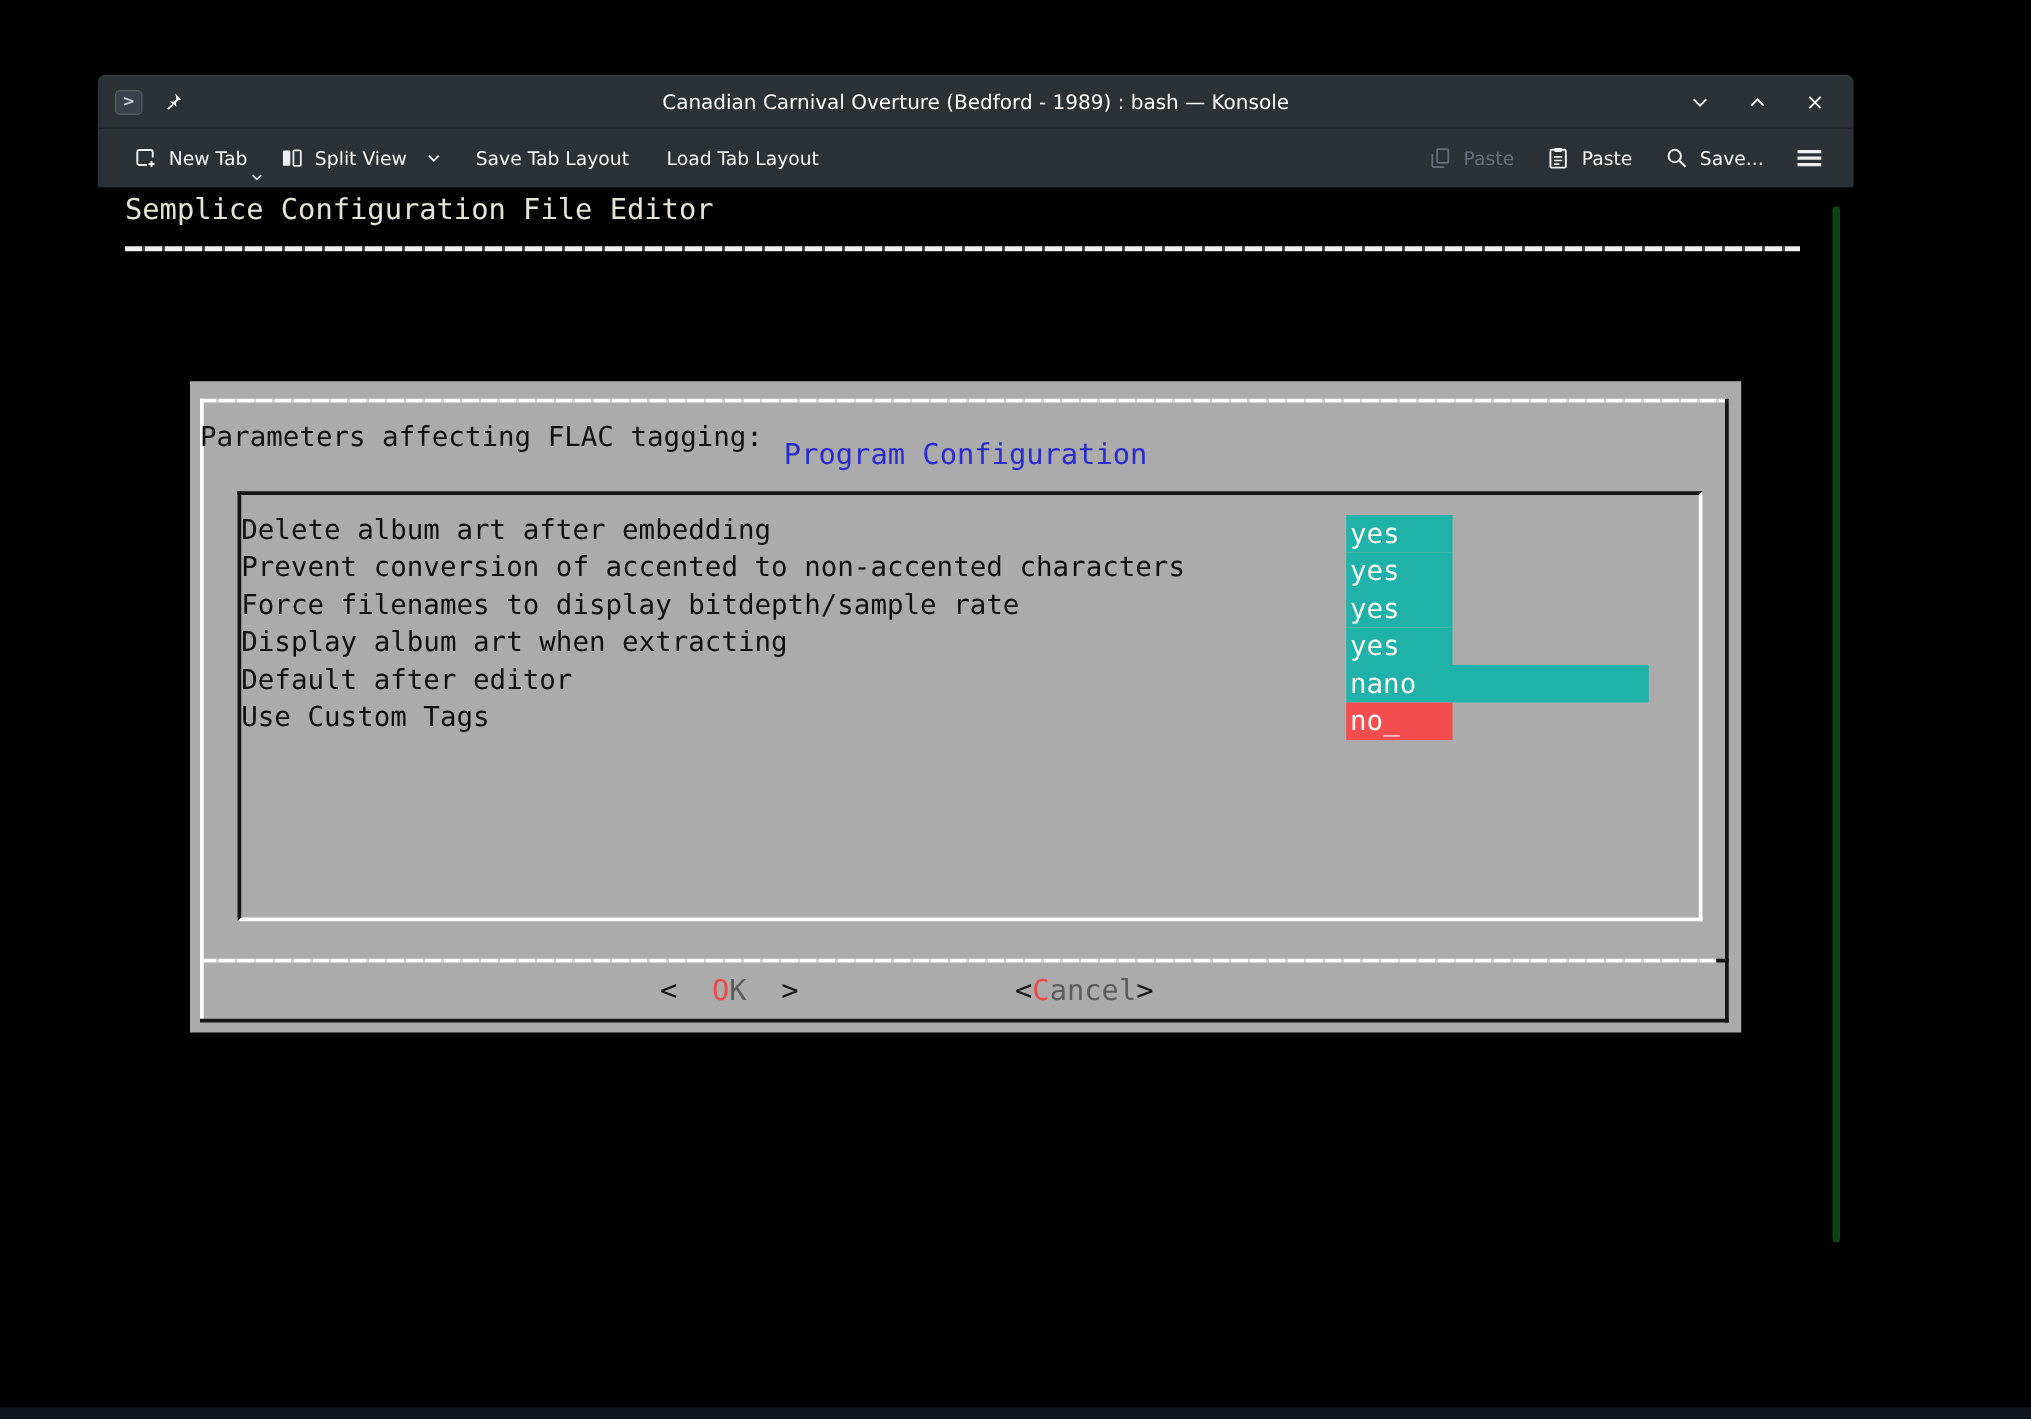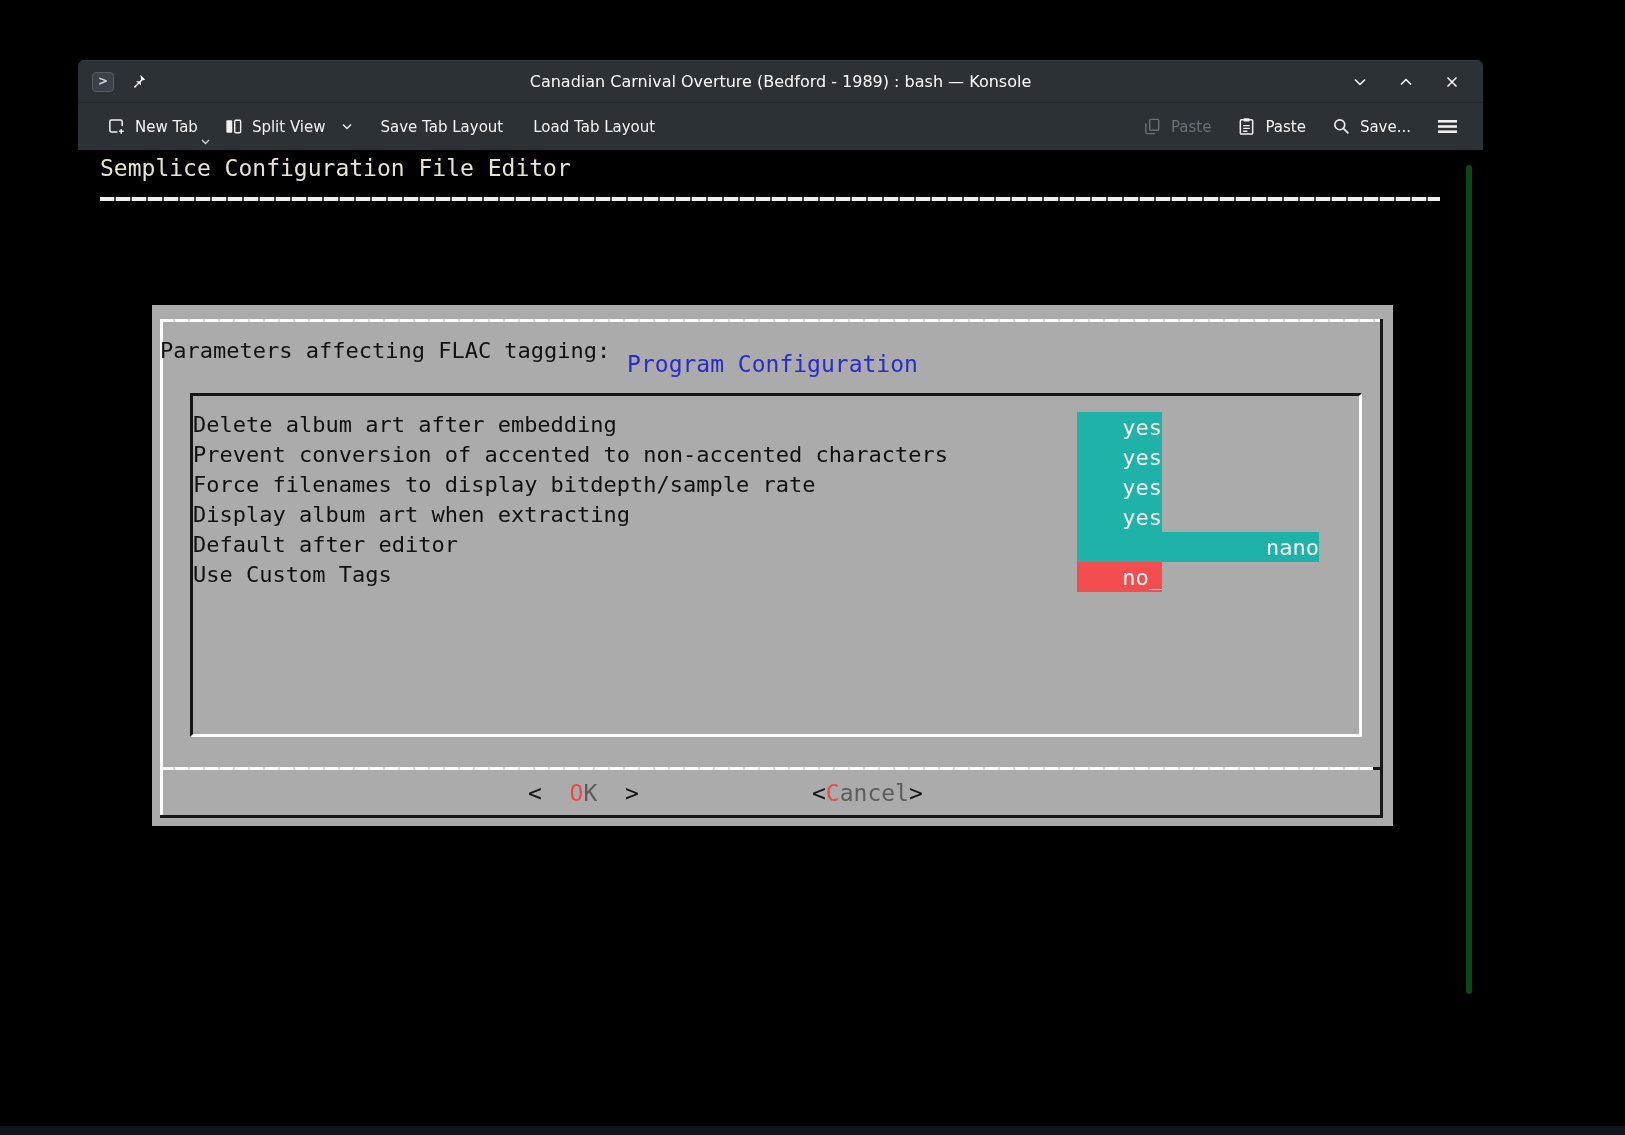--- a/index.html
+++ b/index.html
@@ -57,21 +57,21 @@
   .dlg-title-wrap { position:absolute; top:2px; left:0; right:0; text-align:center; }
   .dlg-title { display:inline-block; background:#ababab; color:#2a2ace;
                padding:0 12px; font-size:23px;margin-top:44px; }
   .dlg-subtitle { position:absolute; left:8px; top:33px; }
 
   .formbox { position:absolute; left:38px; top:88px; width:1172px; height:344px;
              border:3px solid; border-color:#161616 #fdfdfd #fdfdfd #161616; }
 
   .row { position:absolute; left:41px; height:30px; display:flex; align-items:flex-start; color:#101010; }
   .field { position:absolute; left:925px; height:30px; display:flex; align-items:center;
-           padding-left:3px; color:#f8f8f2;justify-content:flex-end; }
+           padding-left:3px; color:#f8f8f2; }
   .field.teal { background:#1eb2a9; width:85px; }
   .field.wide { background:#1eb2a9; width:242px; }
   .field.red  { background:#f44d4f; width:85px; }
 
   .dlg-sep { position:absolute; left:8px; right:20px; top:462px; height:3px;
              background:repeating-linear-gradient(90deg,#fdfdfd 0 13px,#d8d8d8 13px 15px); }
   .dlg-sep-cap { position:absolute; right:10px; top:462px; width:10px; height:3px; background:#161616; }
 
   .btn { position:absolute; top:474px; height:28px; display:flex; align-items:center;
          white-space:pre; font-size:23px; cursor:default; }

